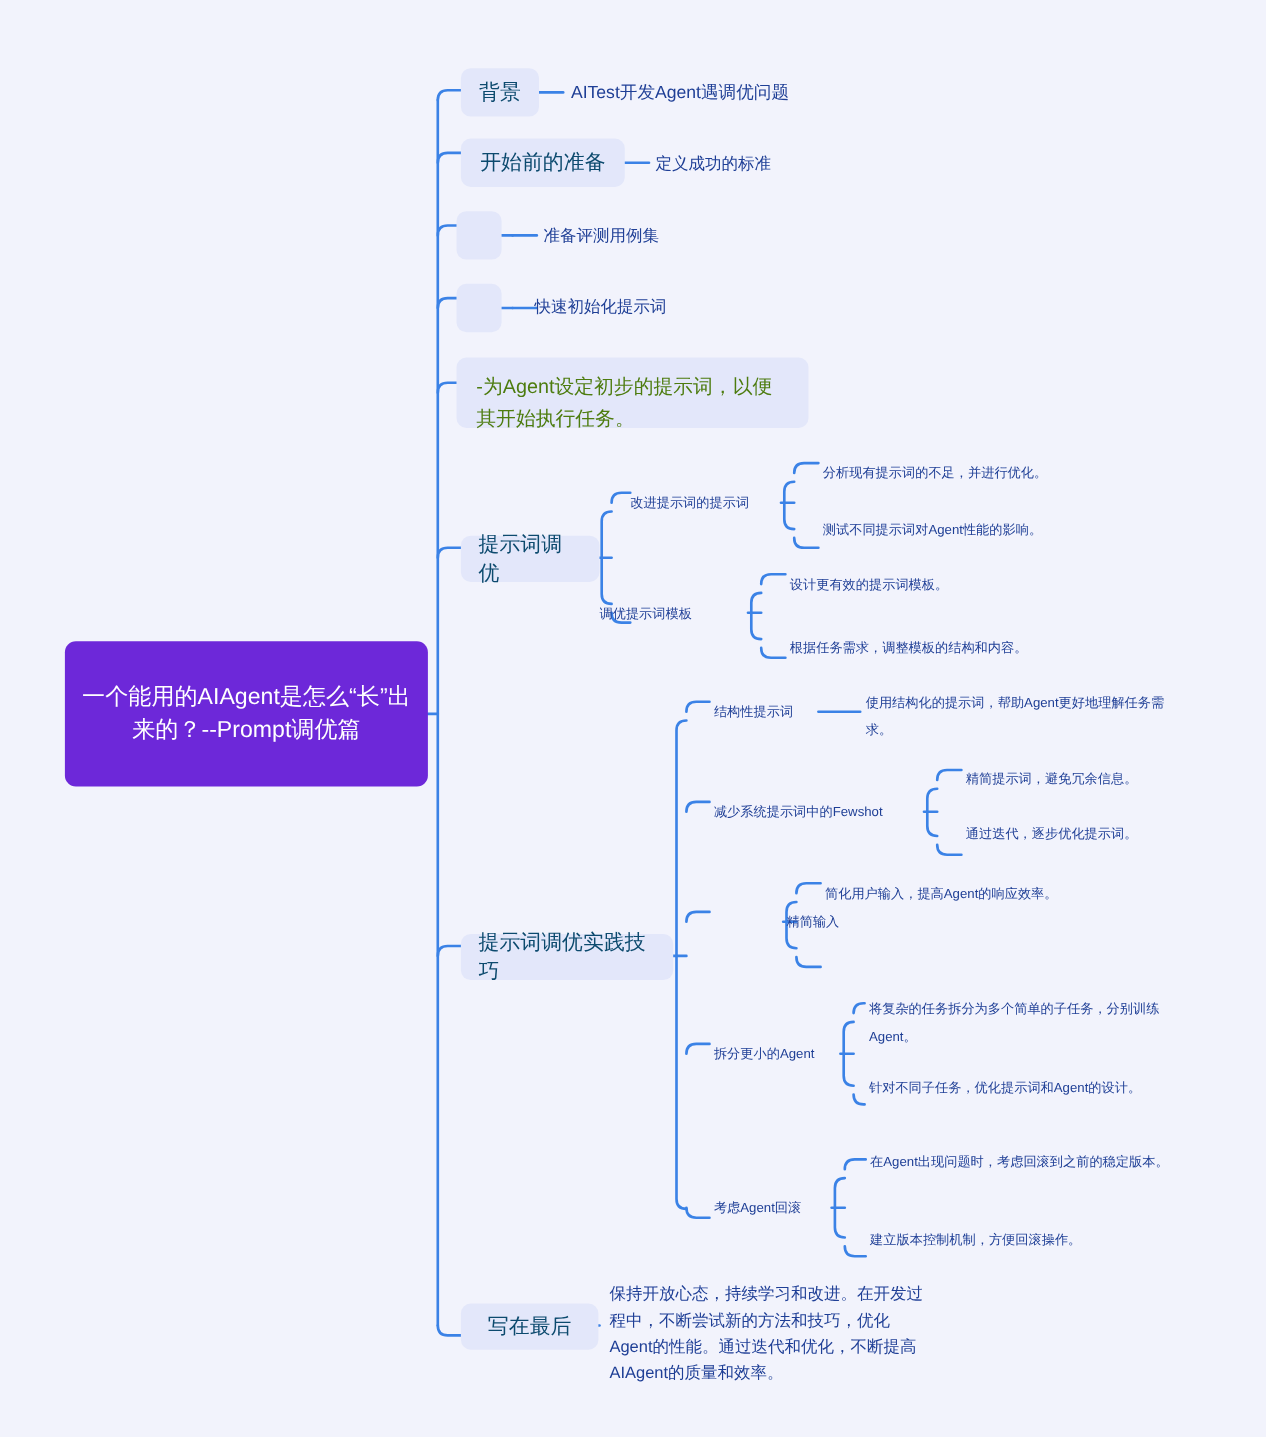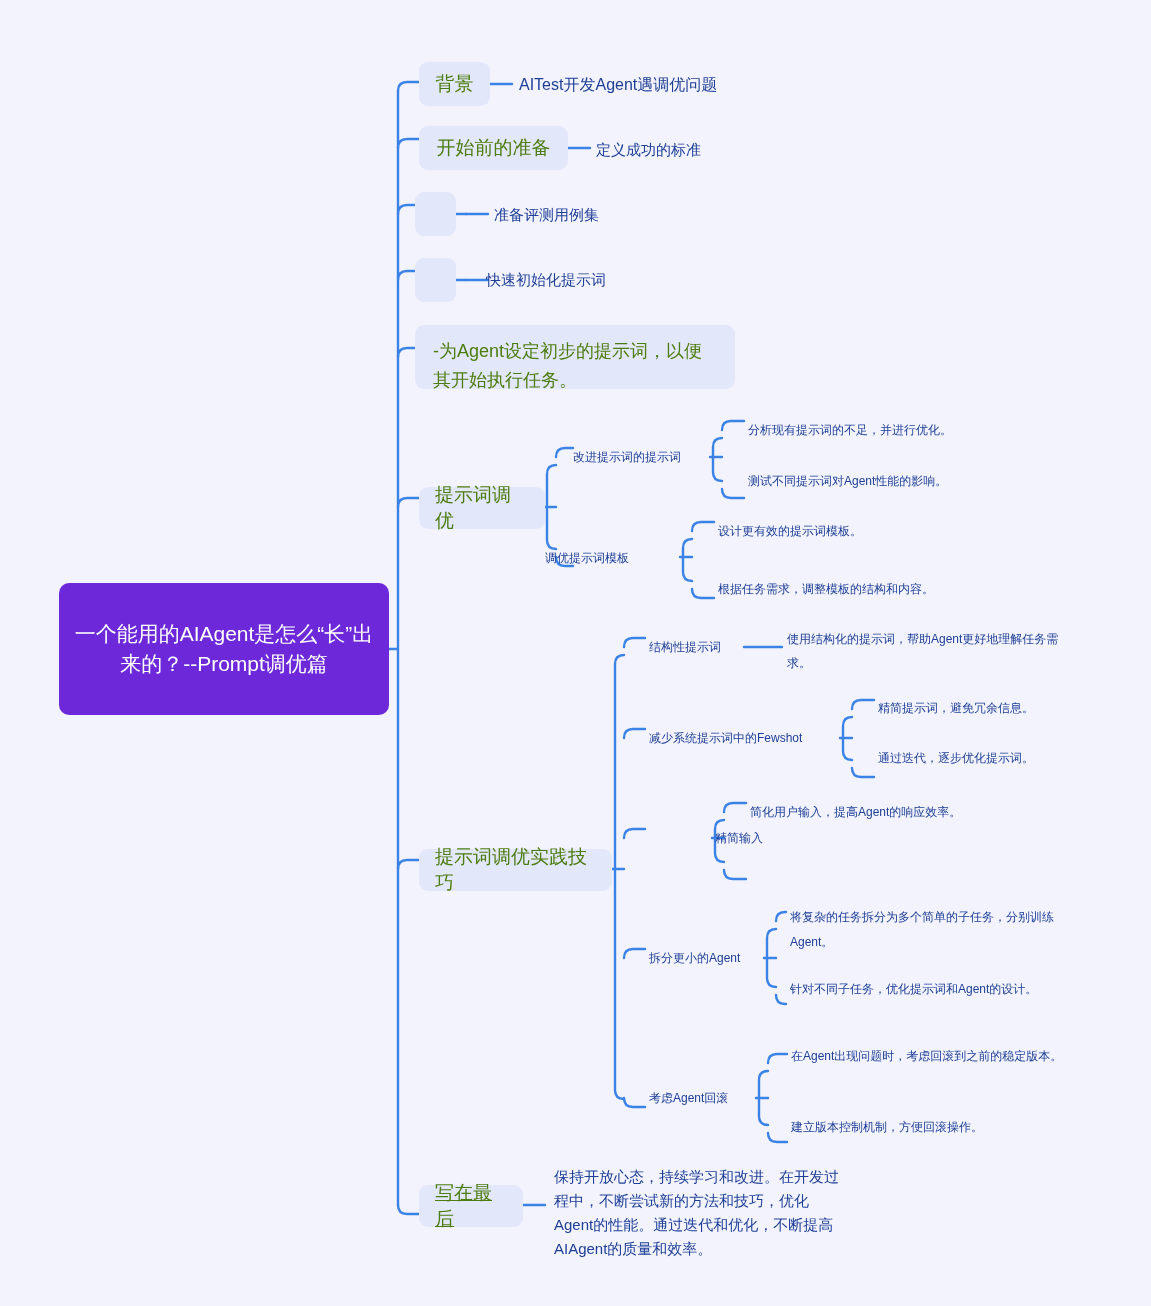--- a/index.html
+++ b/index.html
@@ -21,21 +21,21 @@
     border-radius:10px;
     font-size:21px;
     line-height:30px;
     text-align:center;
     padding:12px 14px;
     display:flex;align-items:center;justify-content:center;
   }
 
   .pill{
     background:#e3e7fa;
-    color:#4d7c0f;
+    color:#0c4a6e;
     border-radius:9px;
     display:flex;align-items:center;justify-content:center;
     box-sizing:border-box;
   }
   .pill.l1{font-size:19px;padding:8px 16px;}
   .pill.blank{font-size:19px;}
   .pill.para{
     justify-content:flex-start;align-items:flex-start;
     font-size:18px;line-height:29px;
     padding:12px 18px;color:#4d7c0f;
@@ -138,21 +138,21 @@
   <div class="node pill blank" style="left:415px;top:192px;width:41px;height:44px;"></div>
 
   <div class="node pill blank" style="left:415px;top:258px;width:41px;height:44px;"></div>
 
   <div class="node pill para" style="left:415px;top:325px;width:320px;height:64px;">-为Agent设定初步的提示词，以便其开始执行任务。</div>
 
   <div class="node pill l1" style="left:419px;top:487px;width:126px;height:42px;">提示词调优</div>
 
   <div class="node pill l1" style="left:419px;top:849px;width:193px;height:42px;">提示词调优实践技巧</div>
 
-  <div class="node pill l1" style="left:419px;top:1185px;width:104px;height:42px;text-decoration:underline;">写在最后</div>
+  <div class="node pill l1" style="left:419px;top:1185px;width:125px;height:42px;">写在最后</div>
 
   <div class="plain big" style="left:519px;top:73px;width:300px;">AITest开发Agent遇调优问题</div>
 
   <div class="plain mid" style="left:596px;top:139px;width:240px;">定义成功的标准</div>
 
   <div class="plain mid" style="left:494px;top:204px;width:240px;">准备评测用例集</div>
 
   <div class="plain mid" style="left:486px;top:270px;width:240px;font-family:Liberation Serif, serif;">快速初始化提示词</div>
 
   <div class="plain mid" style="left:554px;top:1165px;width:290px;line-height:24px;">保持开放心态，持续学习和改进。在开发过程中，不断尝试新的方法和技巧，优化Agent的性能。通过迭代和优化，不断提高AIAgent的质量和效率。</div>

